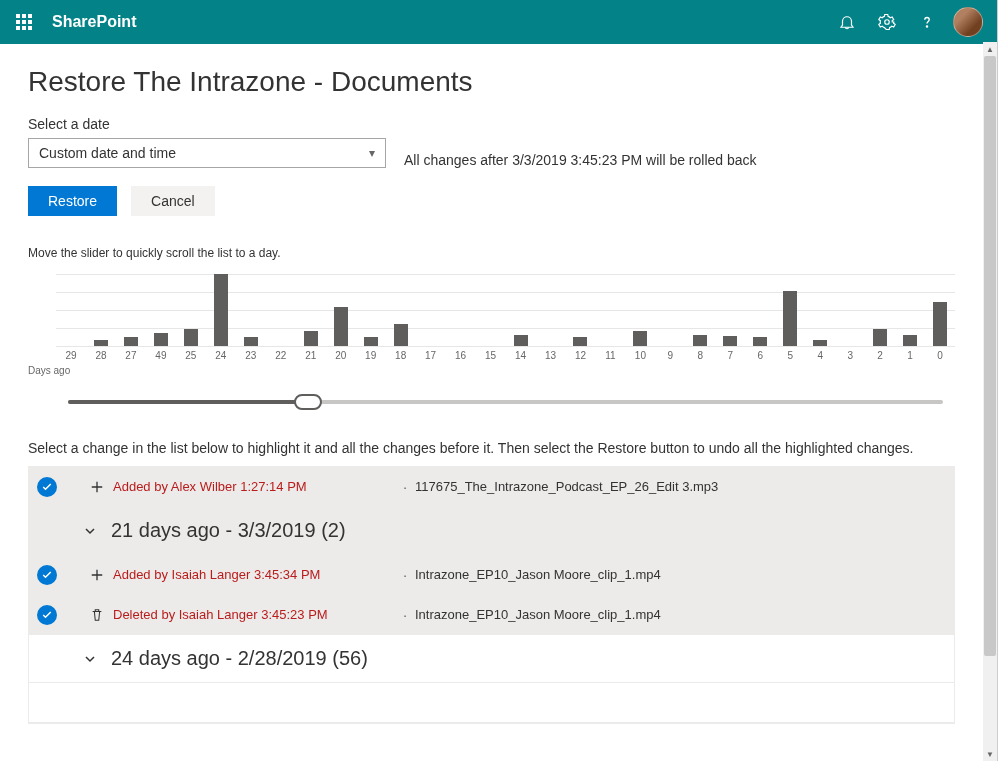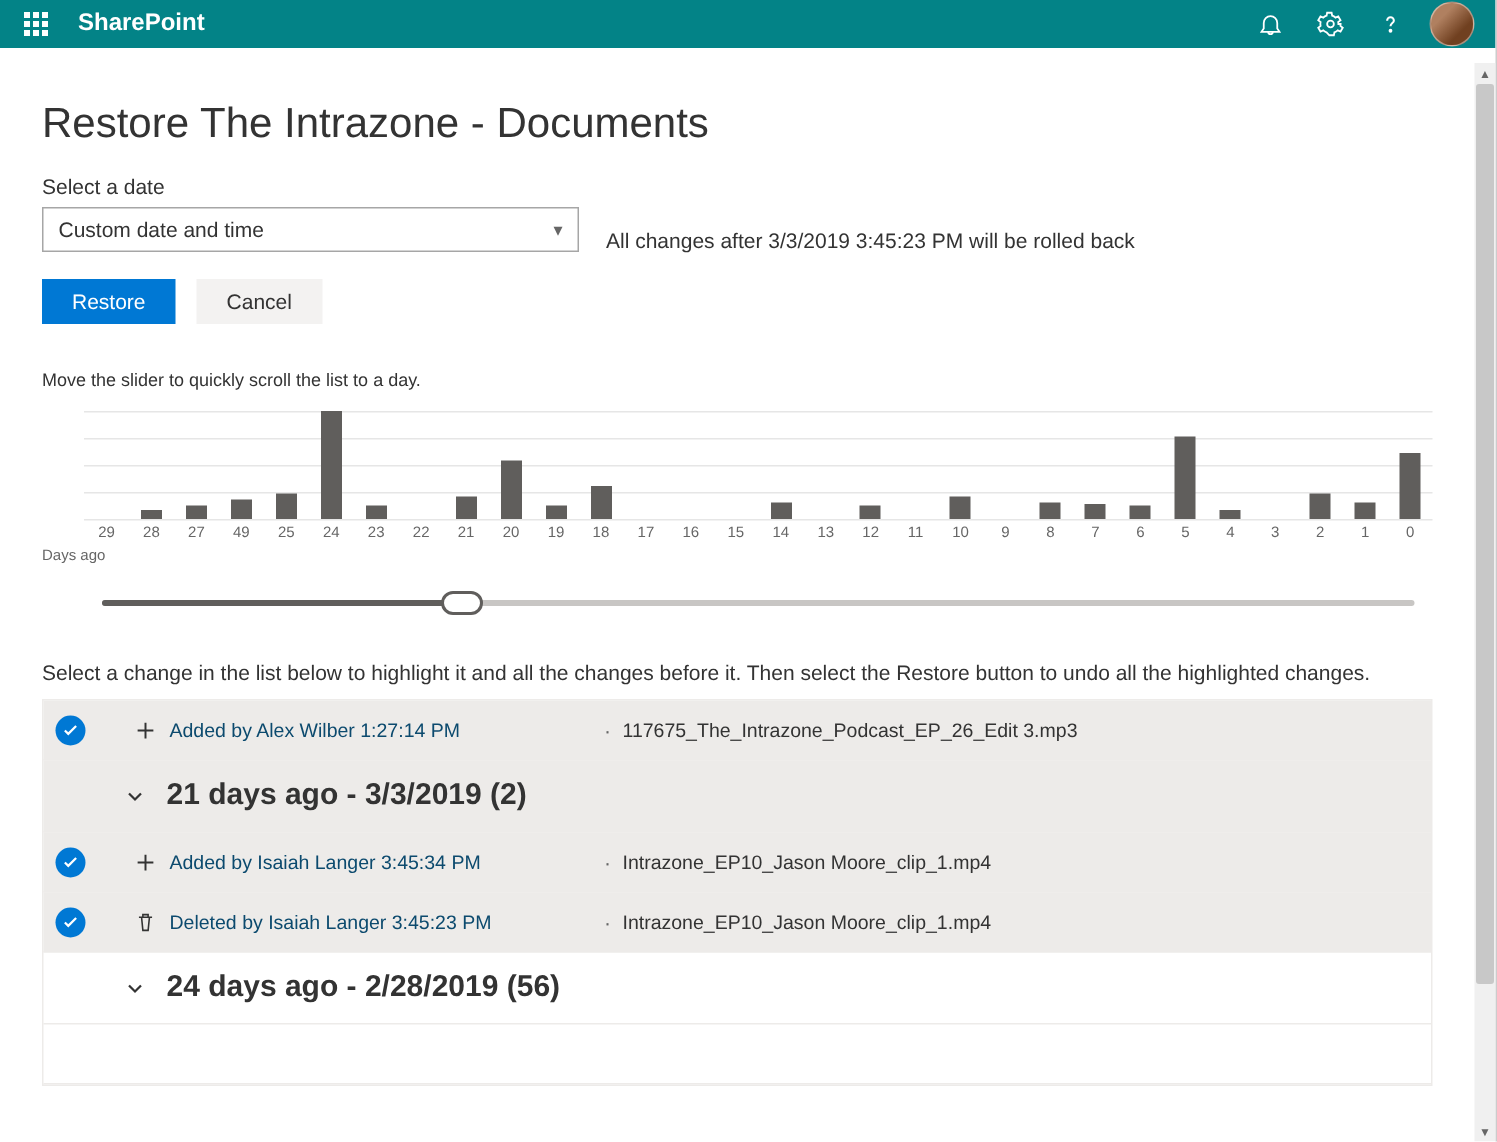--- a/index.html
+++ b/index.html
@@ -1,18 +1,18 @@
 <!DOCTYPE html>
 <html><head>
 <meta charset="utf-8">
 <style>
   * { box-sizing: border-box; margin: 0; padding: 0; }
   body { font-family: "Segoe UI", Arial, sans-serif; font-size: 14px; color: #333; background: #fff; }
   .app { width: 998px; height: 761px; position: relative; overflow: hidden; border-right: 1px solid #ccc; }
-  .topbar { height: 32px; background: #038387; display: flex; align-items: center; padding: 0 8px; color: #fff; }
+  .topbar { height: 44px; background: #038387; display: flex; align-items: center; padding: 0 8px; color: #fff; }
   .waffle { width: 32px; height: 32px; display: flex; align-items: center; justify-content: center; cursor: pointer; }
   .waffle-grid { display: grid; grid-template-columns: repeat(3,4px); grid-gap: 2px; }
   .waffle-grid span { width: 4px; height: 4px; background: #fff; }
   .brand { font-size: 16px; font-weight: 600; margin-left: 12px; }
   .topbar-spacer { flex: 1; }
   .top-icon { width: 40px; height: 42px; display:flex; align-items:center; justify-content:center; cursor:pointer; }
   .avatar { width: 30px; height: 30px; border-radius: 50%; background: linear-gradient(135deg,#b08060 30%,#704020 70%); margin: 0 6px; cursor:pointer; border:1px solid rgba(255,255,255,.4); }
   .content-wrap { position:absolute; top:42px; left:0; right:14px; bottom:0; overflow-y:auto; }
   .vscroll { position:absolute; top:42px; right:0; width:14px; height:719px; background:#f0f0f0; display:flex; flex-direction:column; }
   .vscroll .arrow { height:14px; display:flex; align-items:center; justify-content:center; font-size:8px; color:#666; cursor:pointer;}
@@ -46,27 +46,27 @@
   .slider-thumb { position:absolute; top:6px; width:28px; height:16px; border:2px solid #605e5c; background:#fff; border-radius:10px; cursor:grab; transform:translateX(-50%); }
   .change-instr { font-size:14px; margin-bottom:10px; }
   .change-list { border:1px solid #edebe9; position:relative; }
   .change-scroll { position:absolute; right:0; top:0; width:12px; height:14px; background:#eee; display:flex;align-items:center;justify-content:center;font-size:8px;color:#666;cursor:pointer;}
   .row { height:40px; display:flex; align-items:center; border-bottom:1px solid #edebe9; padding-left:8px; position:relative;}
   .row.selected { background:#edebe9; }
   .check { width:20px; height:20px; border-radius:50%; background:#0078d4; display:flex; align-items:center; justify-content:center; margin-right:24px; flex-shrink:0; cursor:pointer;}
   .check svg { width:12px; height:12px; }
   .nosel { width:20px; margin-right:24px; flex-shrink:0; }
   .action-icon { width:32px; display:flex; justify-content:center; color:#333; flex-shrink:0;}
-  .rowtext { width: 282px; font-size:13px; color:#0c4a6e; flex-shrink:0; }
+  .rowtext { width: 282px; font-size:13px; color:#b91c1c; flex-shrink:0; }
   .dot { width:20px; text-align:center; color:#666; flex-shrink:0;}
   .filecell { font-size:13px; color:#333; }
   .grouprow { height:48px; display:flex; align-items:center; border-bottom:1px solid #edebe9; padding-left:40px; cursor:pointer;}
   .grouprow.selected { background:#edebe9; }
   .groupchev { width:42px; display:flex; justify-content:center; color:#333;}
-  .grouplabel { font-size:20px; font-weight:700;text-align:center; }
+  .grouplabel { font-size:20px; font-weight:400;text-align:center; }
 </style>
 </head>
 <body>
 
 <div class="app">
 
   <div class="topbar">
     <div class="waffle">
       <div class="waffle-grid">
           <span></span>

